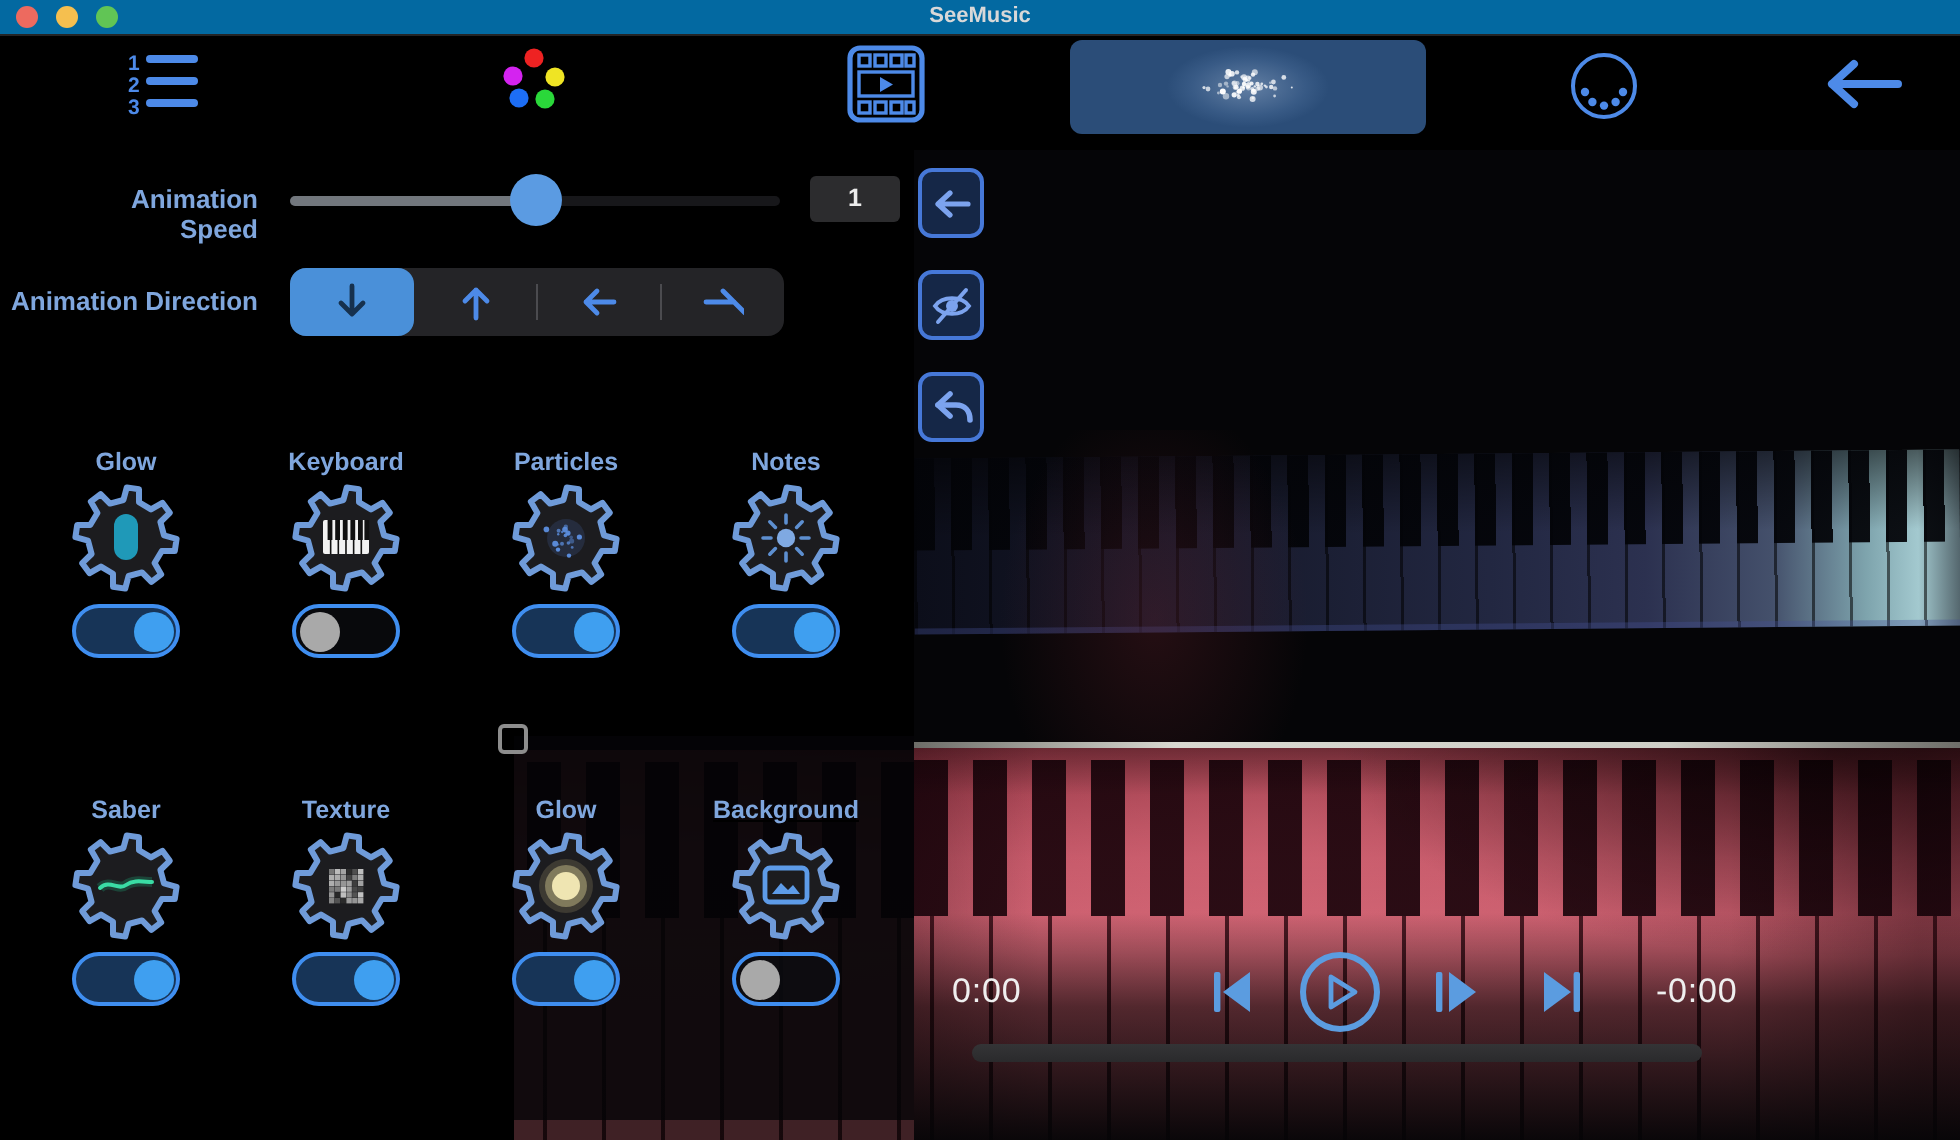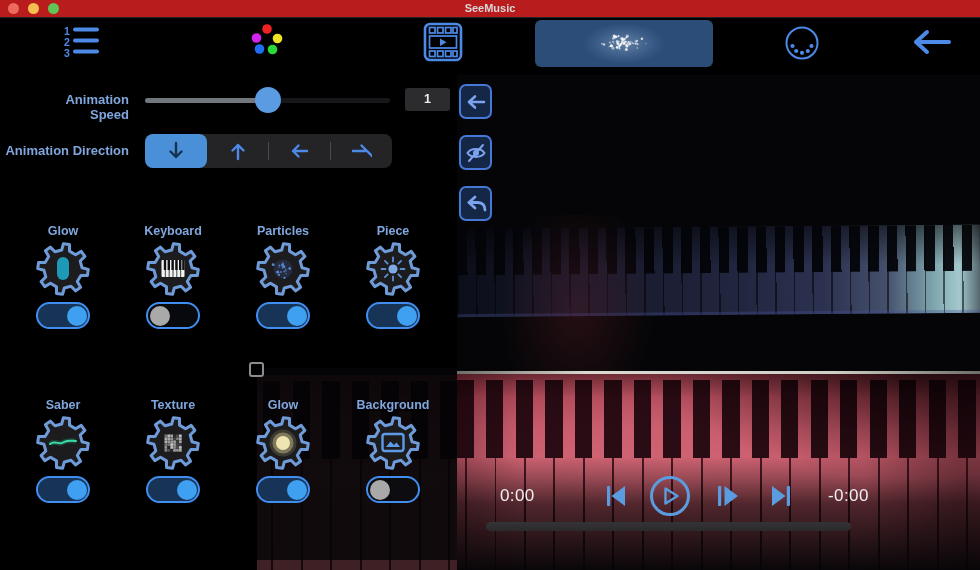--- a/index.html
+++ b/index.html
@@ -1,21 +1,21 @@
 <!DOCTYPE html>
 <html><head>
 <meta charset="utf-8">
 <style>
   html,body{margin:0;padding:0;background:#000;}
   #app{position:relative;width:980px;height:570px;background:#000;overflow:hidden;
        font-family:"Liberation Sans",sans-serif;-webkit-font-smoothing:antialiased;}
   .abs{position:absolute;}
 
   
-  .titlebar{left:0;top:0;width:980px;height:17px;background:#b91c1c;border-bottom:1px solid #242425;}
+  .titlebar{left:0;top:0;width:980px;height:17px;background:#0369a1;border-bottom:1px solid #242425;}
   .tl{position:absolute;top:3px;width:11px;height:11px;border-radius:50%;}
   .tl.red{left:8px;background:#ed6a5f;}
   .tl.yellow{left:28px;background:#f5bf4f;}
   .tl.green{left:48px;background:#61c555;}
   .wtitle{position:absolute;left:0;right:0;top:2px;text-align:center;font-size:11px;
           font-weight:700;color:#d8d8d8;}
 
   
   .toolbar{left:0;top:18px;width:980px;height:57px;background:#000;}
   .tbtn{position:absolute;background:none;border:none;padding:0;margin:0;cursor:pointer;}
@@ -320,21 +320,21 @@
             <circle cx="23.1" cy="25.1" r="0.6" fill="#5c8fe0" opacity="0.83"></circle>
             <circle cx="26.5" cy="22.8" r="1.4" fill="#5c8fe0" opacity="0.92"></circle>
             <circle cx="29.6" cy="26.6" r="0.9" fill="#5c8fe0" opacity="0.43"></circle>
             <circle cx="25.0" cy="29.9" r="1.0" fill="#5c8fe0" opacity="0.72"></circle>
           </svg></button>
         <div class="switch on">
           <div class="knob"></div>
         </div>
       </div>
       <div class="card" style="left: 338px; top: 224px;">
-        <div class="card-label">Piece</div>
+        <div class="card-label">Notes</div>
         <button class="gear-btn"><svg width="54" height="54" viewBox="0 0 54 54">
             <path d="M25.7 8.0L27.4 1.7L33.5 2.6L33.5 9.1L39.5 12.7L45.2 9.4L48.9 14.4L44.2 19.0L46.0 25.7L52.3 27.4L51.4 33.5L44.9 33.5L41.3 39.5L44.6 45.2L39.7 48.9L35.0 44.2L28.3 46.0L26.6 52.3L20.5 51.4L20.5 44.9L14.5 41.3L8.8 44.6L5.1 39.6L9.8 35.0L8.0 28.3L1.7 26.6L2.6 20.5L9.1 20.5L12.7 14.5L9.4 8.8L14.3 5.1L19.0 9.8Z" fill="#1c1c1f" stroke="#6f9bd9" stroke-width="3" stroke-linejoin="round"></path>
             <circle cx="27" cy="27" r="4.6" fill="#7fa9e2"></circle>
             <line x1="34.5" y1="27.0" x2="38.5" y2="27.0" stroke="#5d8fd0" stroke-width="1.8" stroke-linecap="round"></line>
             <line x1="32.3" y1="32.3" x2="35.1" y2="35.1" stroke="#5d8fd0" stroke-width="1.8" stroke-linecap="round"></line>
             <line x1="27.0" y1="34.5" x2="27.0" y2="38.5" stroke="#5d8fd0" stroke-width="1.8" stroke-linecap="round"></line>
             <line x1="21.7" y1="32.3" x2="18.9" y2="35.1" stroke="#5d8fd0" stroke-width="1.8" stroke-linecap="round"></line>
             <line x1="19.5" y1="27.0" x2="15.5" y2="27.0" stroke="#5d8fd0" stroke-width="1.8" stroke-linecap="round"></line>
             <line x1="21.7" y1="21.7" x2="18.9" y2="18.9" stroke="#5d8fd0" stroke-width="1.8" stroke-linecap="round"></line>
             <line x1="27.0" y1="19.5" x2="27.0" y2="15.5" stroke="#5d8fd0" stroke-width="1.8" stroke-linecap="round"></line>
@@ -463,21 +463,21 @@
       <path d="M19 4 5 20"></path>
     </svg>
   </button>
   <button class="side-btn" style="top:186px;">
     <svg width="24" height="24" viewBox="0 0 24 24" fill="none" stroke="currentColor" stroke-width="2.8" stroke-linecap="round" stroke-linejoin="round">
       <path d="M11 5 5 10.5 11 16"></path>
       <path d="M5 10.5h9c4.4 0 7 3 7 7.5"></path>
     </svg>
   </button>
 
-  <div class="time" style="left:476px;top:486px;margin-left:24px;">0:00</div>
+  <div class="time" style="left:476px;top:486px;">0:00</div>
   <button class="pbtn" style="left:603px;top:483px;">
     <svg width="26" height="26" viewBox="0 0 26 26">
       <rect x="4" y="3" width="3.2" height="20" rx="1" fill="currentColor"></rect>
       <path d="M22 3v20L8.5 13z" fill="currentColor"></path>
     </svg>
   </button>
   <button class="pbtn" style="left:649px;top:475px;">
     <svg width="42" height="42" viewBox="0 0 42 42">
       <circle cx="21" cy="21" r="18.5" fill="none" stroke="currentColor" stroke-width="3"></circle>
       <path d="M16.5 13.5 28.5 21l-12 7.5z" fill="none" stroke="currentColor" stroke-width="2.4" stroke-linejoin="round"></path>

